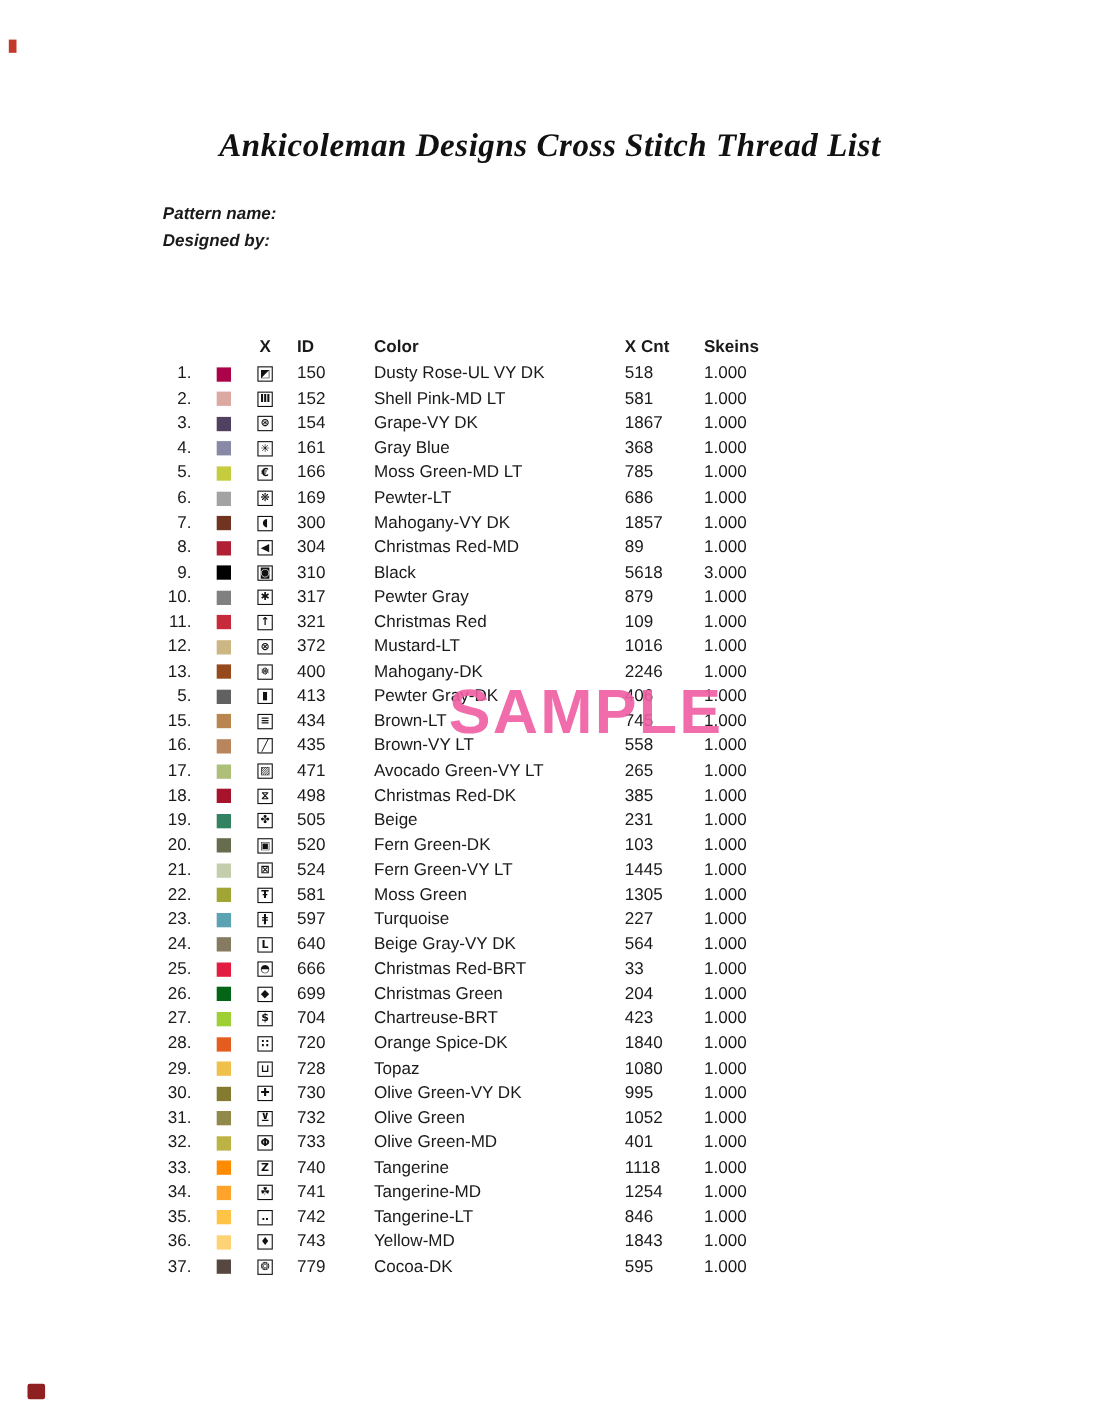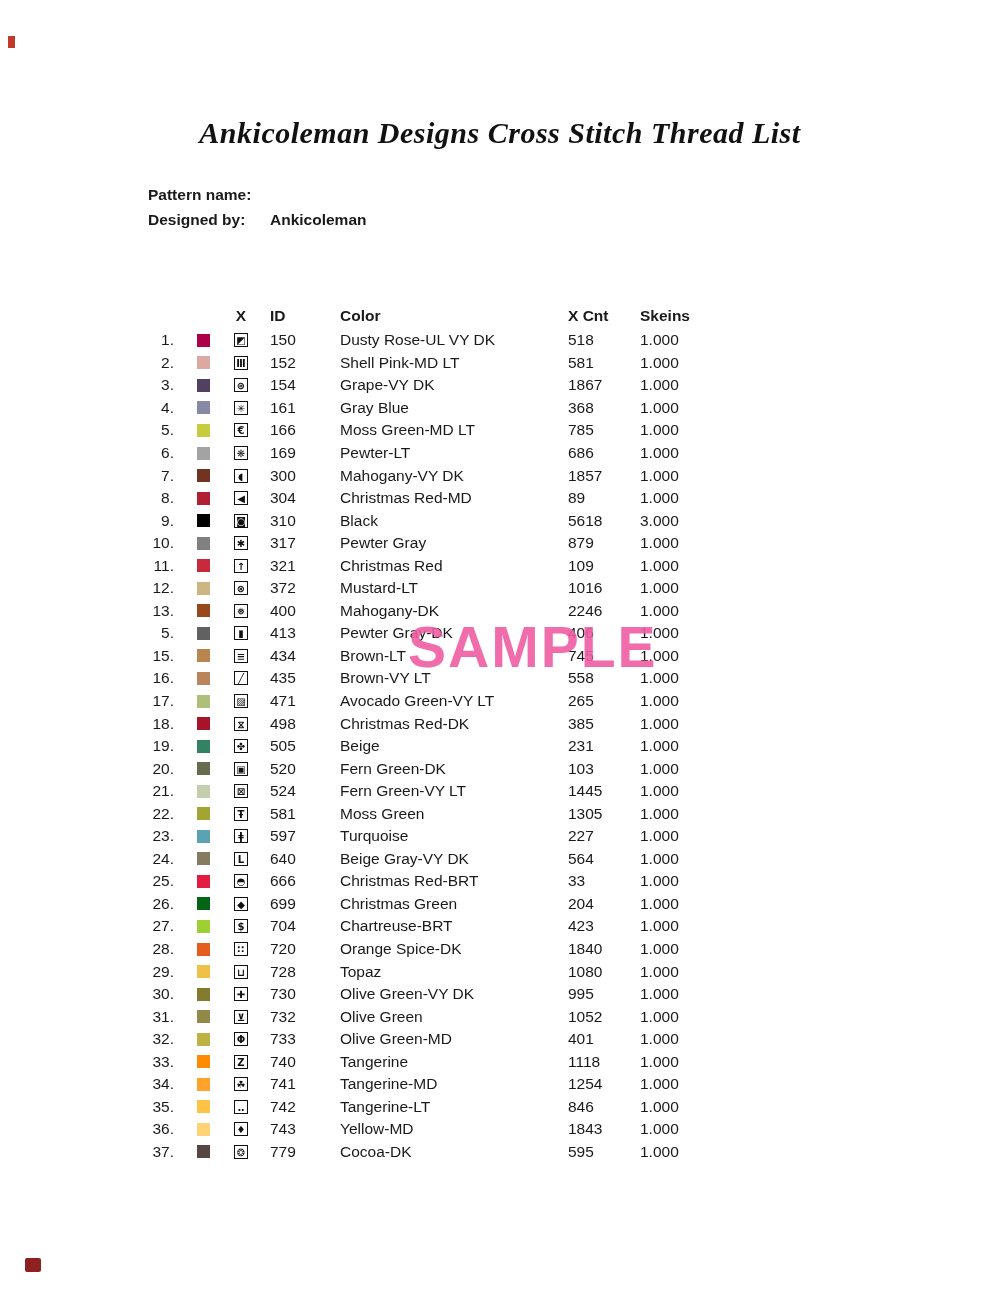--- a/index.html
+++ b/index.html
@@ -18,21 +18,21 @@
     text-align:center;
     font-family:"Liberation Serif","DejaVu Serif",serif;
     font-style:italic; font-weight:bold;
     font-size:30px; letter-spacing:0.5px;
     color:#111;
   }
   .info-block {
     position:absolute; left:148px; top:183px;
     font-size:15.5px; font-weight:bold;
   }
-  .info-row { display:grid; grid-template-columns:122px auto; height:24.7px; align-items:center; }
+  .info-row { display:grid; grid-template-columns:122px auto; height:24.7px; align-items:center;font-style:italic; }
   .info-label { white-space:nowrap; }
   .info-value { white-space:nowrap; }
 
   .thread-table { position:absolute; left:148px; top:303px; font-size:15.5px; }
   .thead, .trow {
     display:grid;
     grid-template-columns:34px 42px 34px 70px 228px 72px 80px;
     align-items:center;
   }
   .thead { height:26px; font-weight:bold; }
@@ -73,21 +73,20 @@
   <div class="mark mark-bottom" style="background: rgb(142, 32, 32);"></div>
 
   <div class="doc-title">Ankicoleman Designs Cross Stitch Thread List</div>
 
   <div class="info-block">
     <div class="info-row">
       <span class="info-label">Pattern name:</span>
     </div>
     <div class="info-row">
       <span class="info-label">Designed by:</span>
-      <span class="info-value">Ankicoleman</span>
     </div>
   </div>
 
   <div class="thread-table">
     <div class="thead">
       <div class="c-num"></div>
       <div class="c-swatch"></div>
       <div class="h-x">X</div>
       <div class="c-id">ID</div>
       <div class="c-color">Color</div>

